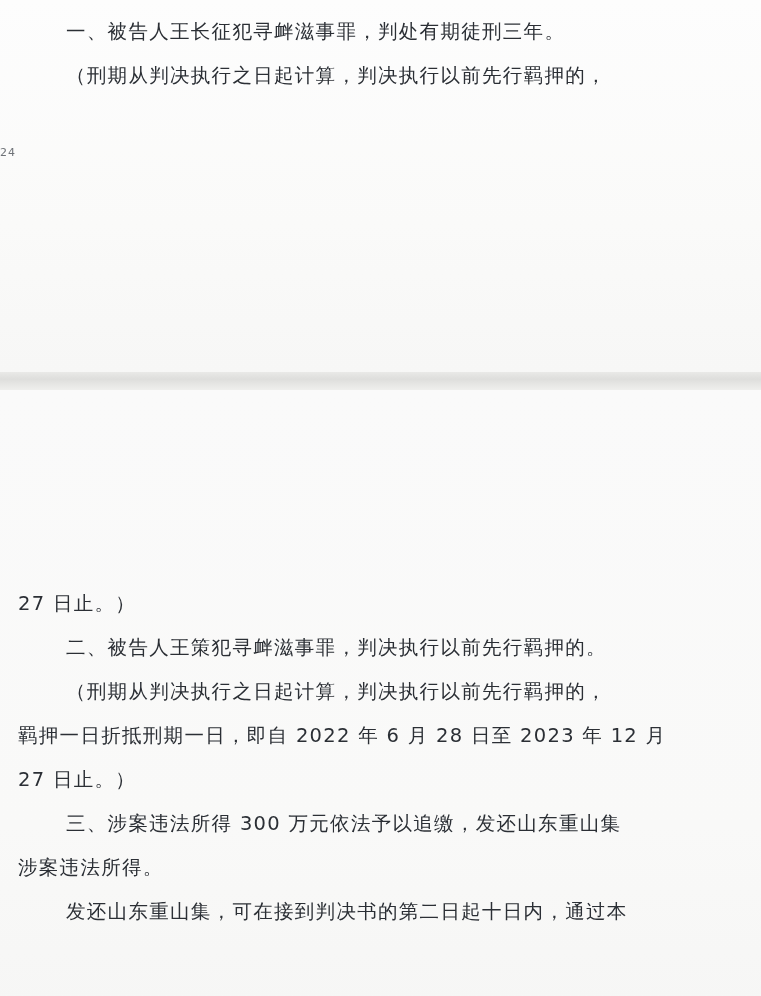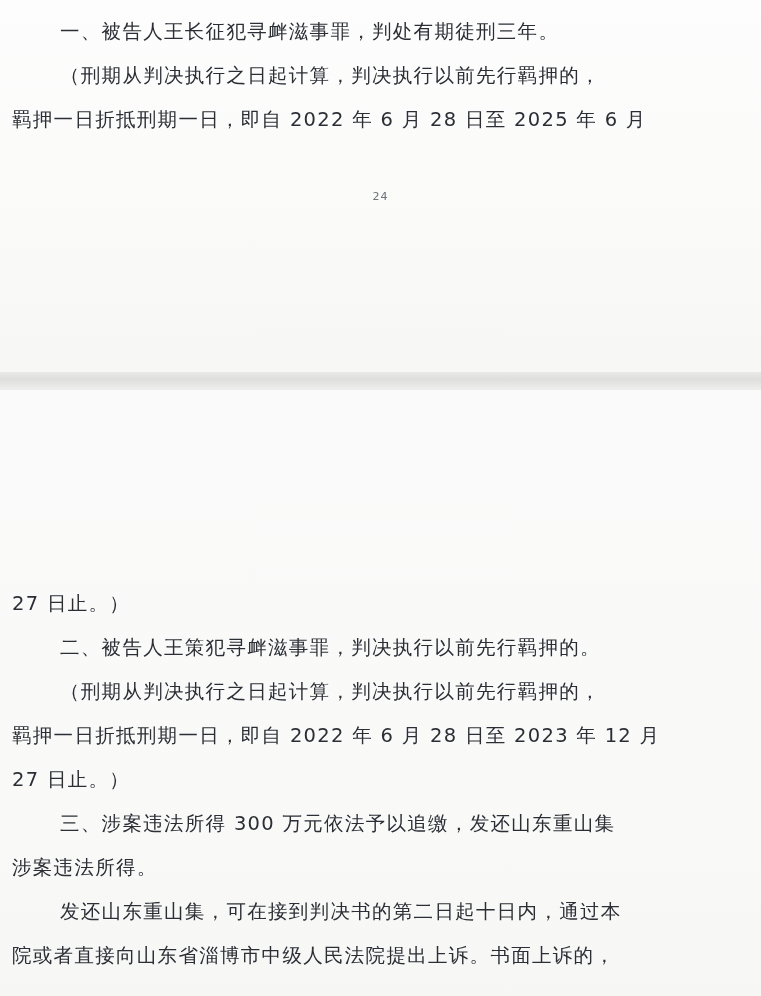--- a/index.html
+++ b/index.html
@@ -43,43 +43,41 @@
     font-family: "DejaVu Sans", "Liberation Sans", sans-serif;
     font-weight: 400;
   }
   .indent {
     padding-left: 58px;
   }
   .flush {
     padding-left: 10px;
   }
   .body-block {
-    padding-left: 2px;
+    padding-left: 8px;
     padding-right: 10px;
   }
   .pagenum {
-    text-align: center;
     font-size: 11px;
     color: #6e7277;
     letter-spacing: 1px;
     font-family: "DejaVu Sans", "Liberation Sans", sans-serif;
   }
   .spacer-sm { height: 10px; }
   .blank-area { height: 140px; }
   .blank-area-2 { height: 185px; }
 </style>
 </head>
 <body>
 
 <div class="page page-top">
   <div class="spacer-sm"></div>
   <div class="body-block">
     <div class="doc-line indent">一、被告人王长征犯寻衅滋事罪，判处有期徒刑三年。</div>
     <div class="doc-line indent">（刑期从判决执行之日起计算，判决执行以前先行羁押的，</div>
-    <div class="doc-line flush">羁押一日折抵刑期一日，即自 2022 年 6 月 28 日至 2025 年 6 月</div>
   </div>
   <div class="blank-area">
     <div style="height:48px"></div>
     <div class="pagenum">24</div>
   </div>
   <div class="blank-area-2"></div>
 </div>
 
 <div class="gap"></div>
 
@@ -87,16 +85,15 @@
   <div style="height:192px"></div>
   <div class="body-block">
     <div class="doc-line flush">27 日止。）</div>
     <div class="doc-line indent">二、被告人王策犯寻衅滋事罪，判决执行以前先行羁押的。</div>
     <div class="doc-line indent">（刑期从判决执行之日起计算，判决执行以前先行羁押的，</div>
     <div class="doc-line flush">羁押一日折抵刑期一日，即自 2022 年 6 月 28 日至 2023 年 12 月</div>
     <div class="doc-line flush">27 日止。）</div>
     <div class="doc-line indent">三、涉案违法所得 300 万元依法予以追缴，发还山东重山集</div>
     <div class="doc-line flush">涉案违法所得。</div>
     <div class="doc-line indent">发还山东重山集，可在接到判决书的第二日起十日内，通过本</div>
-    <div class="doc-line flush">院或者直接向山东省淄博市中级人民法院提出上诉。书面上诉的，</div>
   </div>
 
 </div>
 
 </body></html>

